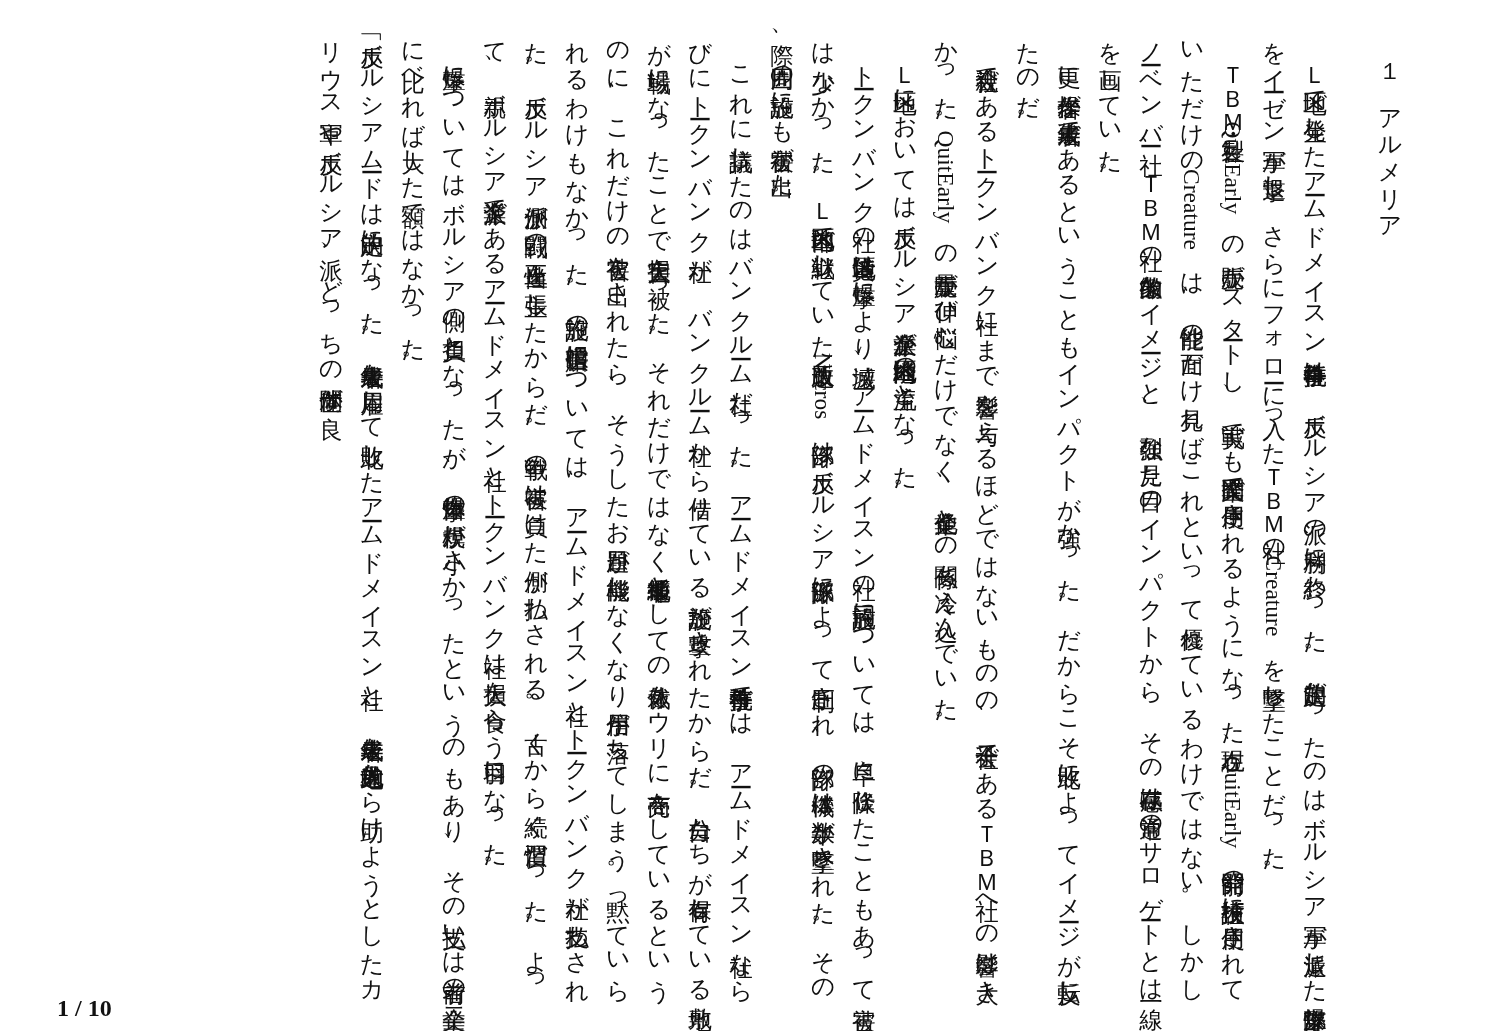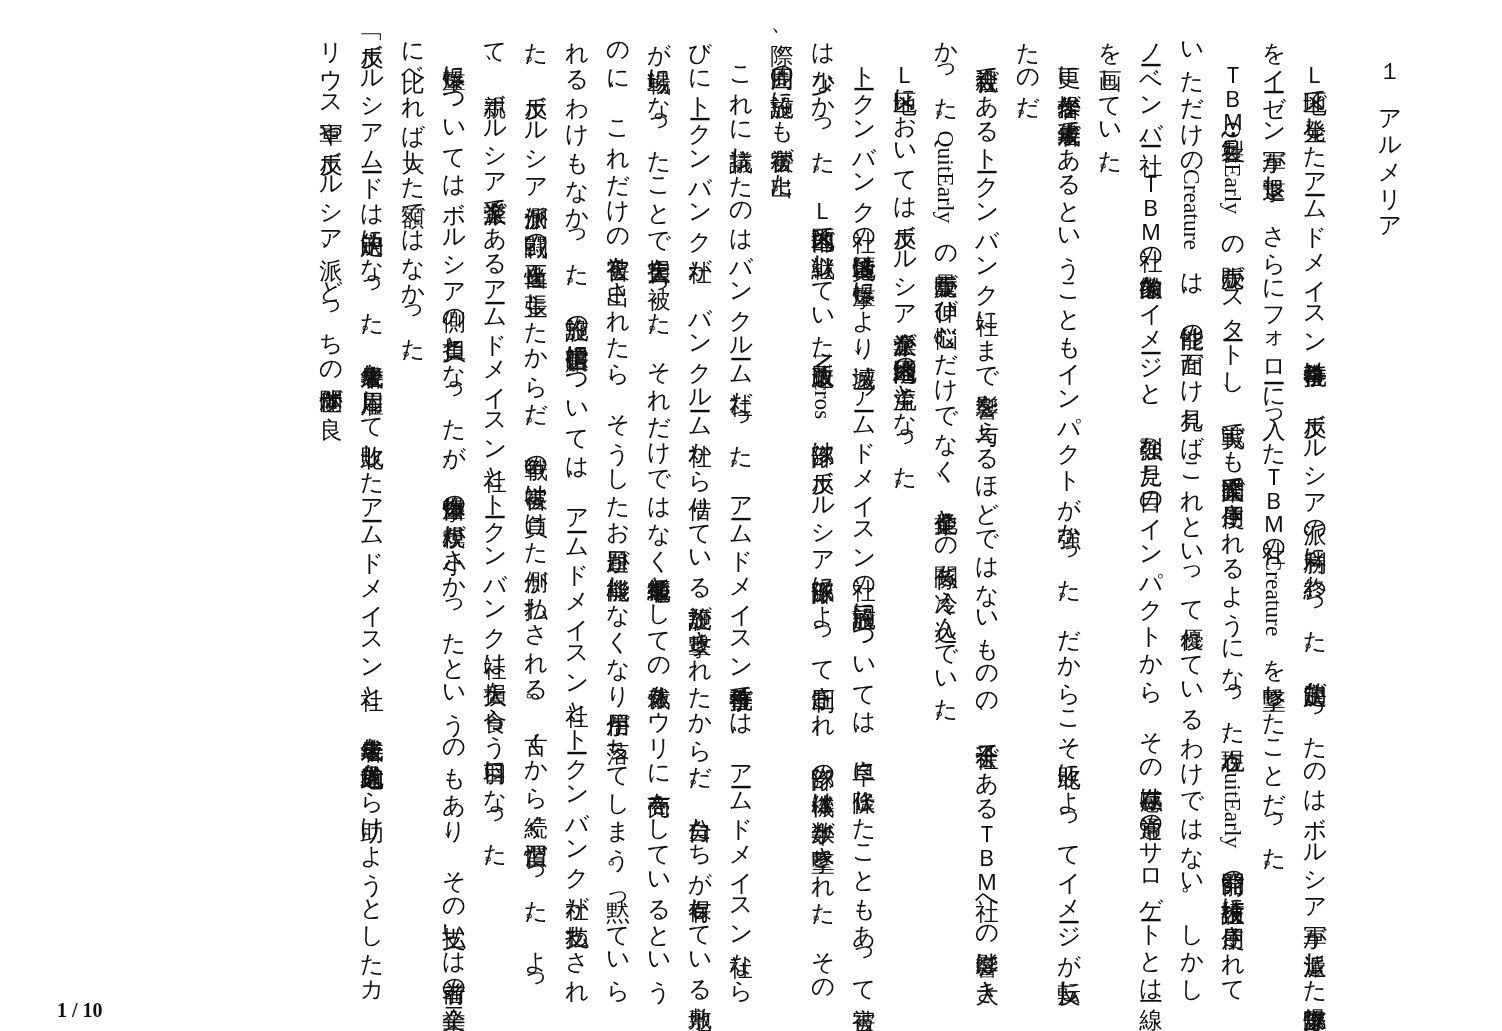--- a/index.html
+++ b/index.html
@@ -41,21 +41,21 @@
     margin: 0;
     text-indent: 1em;
   }
   .text-flow p.flush {
     text-indent: 0;
   }
   .page-number {
     position: absolute;
     left: 57px;
     bottom: 9px;
-    font-size: 20px;
+    font-size: 24px;
     font-weight: bold;
     color: #111111;
     font-family: "Liberation Serif", "DejaVu Serif", serif;
   }
 </style>
 </head>
 <body>
 
 <div class="page">
 

